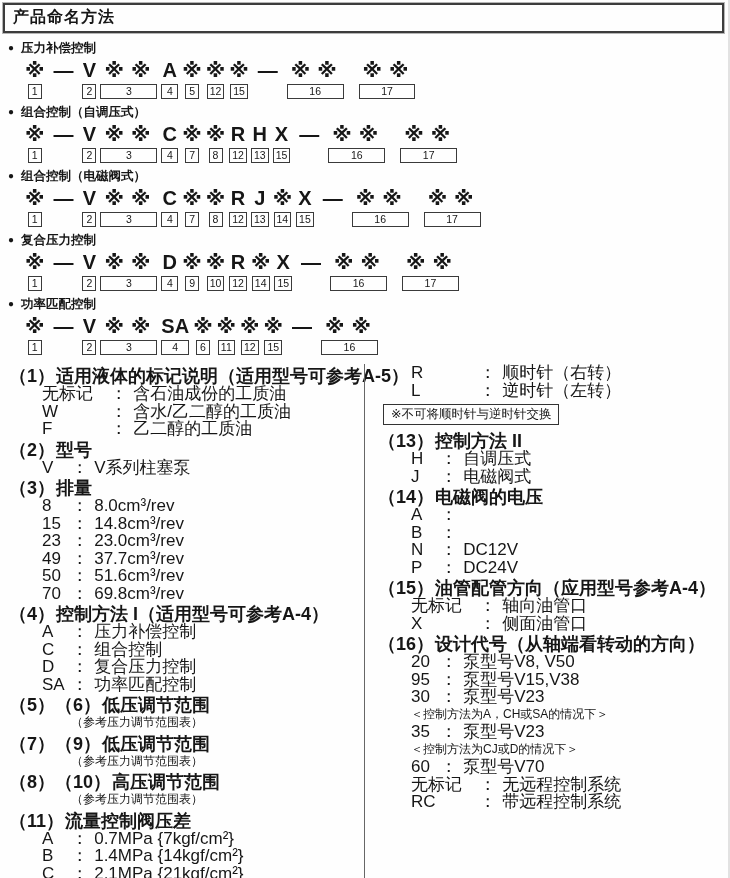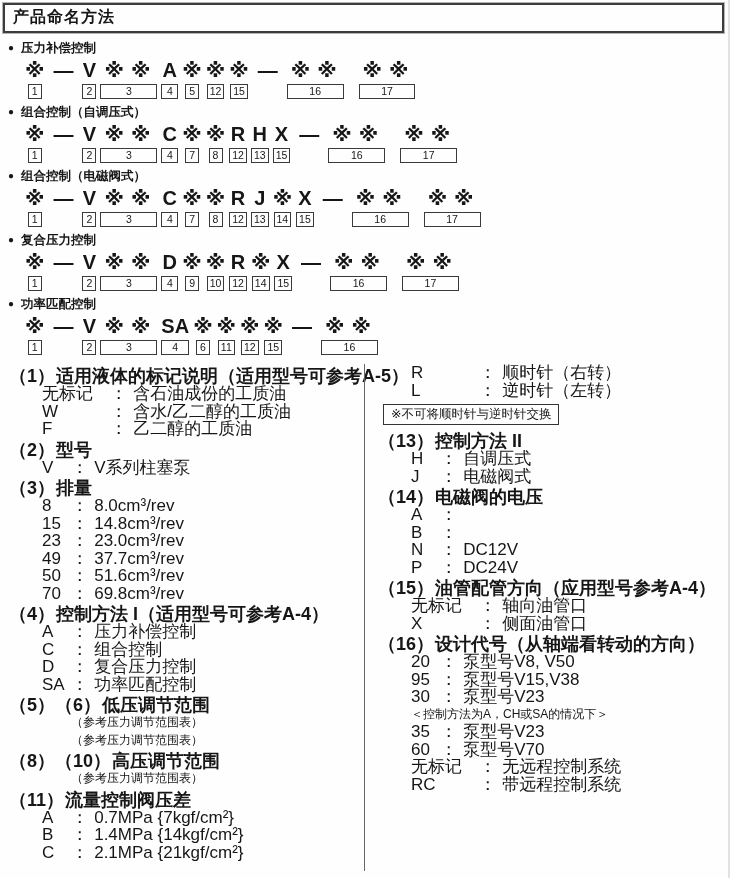--- a/index.html
+++ b/index.html
@@ -422,20 +422,21 @@
           </div>
         </div>
       </div>
       <div class="note">
         <div class="note-h"><span class="n">（5）（6）</span><span class="t">低压调节范围</span></div>
         <div class="items deep">
           <div class="item-text">（参考压力调节范围表）</div>
         </div>
       </div>
       <div class="note">
+        <div class="note-h"><span class="n">（7）（9）</span><span class="t">低压调节范围</span></div>
         <div class="items deep">
           <div class="item-text">（参考压力调节范围表）</div>
         </div>
       </div>
       <div class="note">
         <div class="note-h"><span class="n">（8）（10）</span><span class="t">高压调节范围</span></div>
         <div class="items deep">
           <div class="item-text">（参考压力调节范围表）</div>
         </div>
       </div>
@@ -542,20 +543,21 @@
             <span class="k">30</span>
             <span class="colon">：</span>
             <span class="v">泵型号V23</span>
           </div>
           <div class="item-text">＜控制方法为A，CH或SA的情况下＞</div>
           <div class="item">
             <span class="k">35</span>
             <span class="colon">：</span>
             <span class="v">泵型号V23</span>
           </div>
+          <div class="item-text">＜控制方法为CJ或D的情况下＞</div>
           <div class="item">
             <span class="k">60</span>
             <span class="colon">：</span>
             <span class="v">泵型号V70</span>
           </div>
         </div>
       </div>
       <div class="note">
         <div class="items">
           <div class="item">

